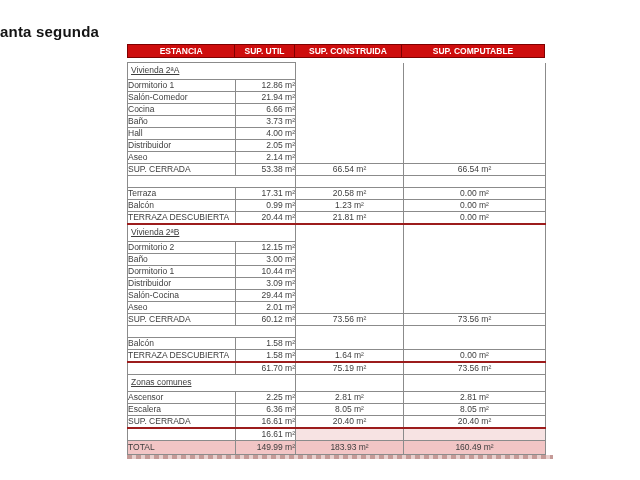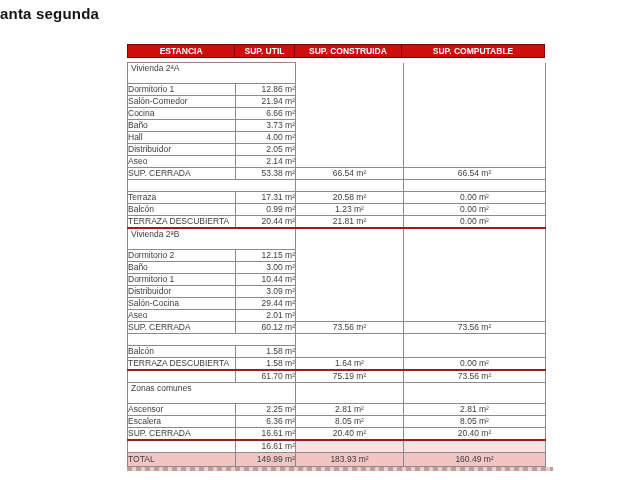--- a/index.html
+++ b/index.html
@@ -10,21 +10,21 @@
     --total-bg:#f2c5c5;
     --pretotal-bg:#f7e3e3;
     --text:#3d3d3d;
   }
   html,body{margin:0;padding:0;}
   body{
     width:640px;height:480px;position:relative;background:#ffffff;overflow:hidden;
     font-family:"Liberation Sans", sans-serif;
   }
   .page-title{
-    position:absolute;left:0;top:5px;
+    position:absolute;left:0;top:23px;
     font-size:15px;font-weight:600;color:#141414;letter-spacing:0.2px;
     white-space:nowrap;
   }
   .table-wrap{position:absolute;left:127px;top:44px;width:418px;}
   
   .thead{
     display:flex;width:418px;height:14px;box-sizing:border-box;
     background:var(--header-bg);
     border:1px solid var(--header-border);
   }
@@ -47,21 +47,21 @@
     border-left:1px solid var(--grid);
     border-right:1px solid var(--grid);
     padding:0;line-height:11px;height:12px;
     overflow:hidden;white-space:nowrap;box-sizing:border-box;
   }
   td.boxed{border-top:1px solid var(--grid);border-bottom:1px solid var(--grid);}
   td.open{border-top:none;border-bottom:none;}
   td.c-e{text-align:left;padding-left:3px;}
   td.c-u{text-align:right;padding-right:9px;}
   td.c-c,td.c-p{text-align:center;}
-  tr.t-section td.c-span{text-align:left;padding-left:3px;vertical-align:bottom;padding-bottom:9px;}
+  tr.t-section td.c-span{text-align:left;padding-left:3px;vertical-align:bottom;padding-bottom:3px;text-decoration:underline;}
   tr.t-section{height:17px;}
   tr.t-spacer{height:6px;}
   tr.t-total{height:14px;}
   tr.t-total td{background:var(--total-bg);}
   tr.t-pretotal td.c-c,tr.t-pretotal td.c-p{background:var(--pretotal-bg);}
   tr.redline td{border-bottom:2px solid var(--red-line);}
   tr.redline td:last-child{position:relative;}
   tr.redline td:last-child::after{
     content:"";position:absolute;right:-8px;bottom:-2px;width:8px;height:2px;
     background:var(--red-line);

